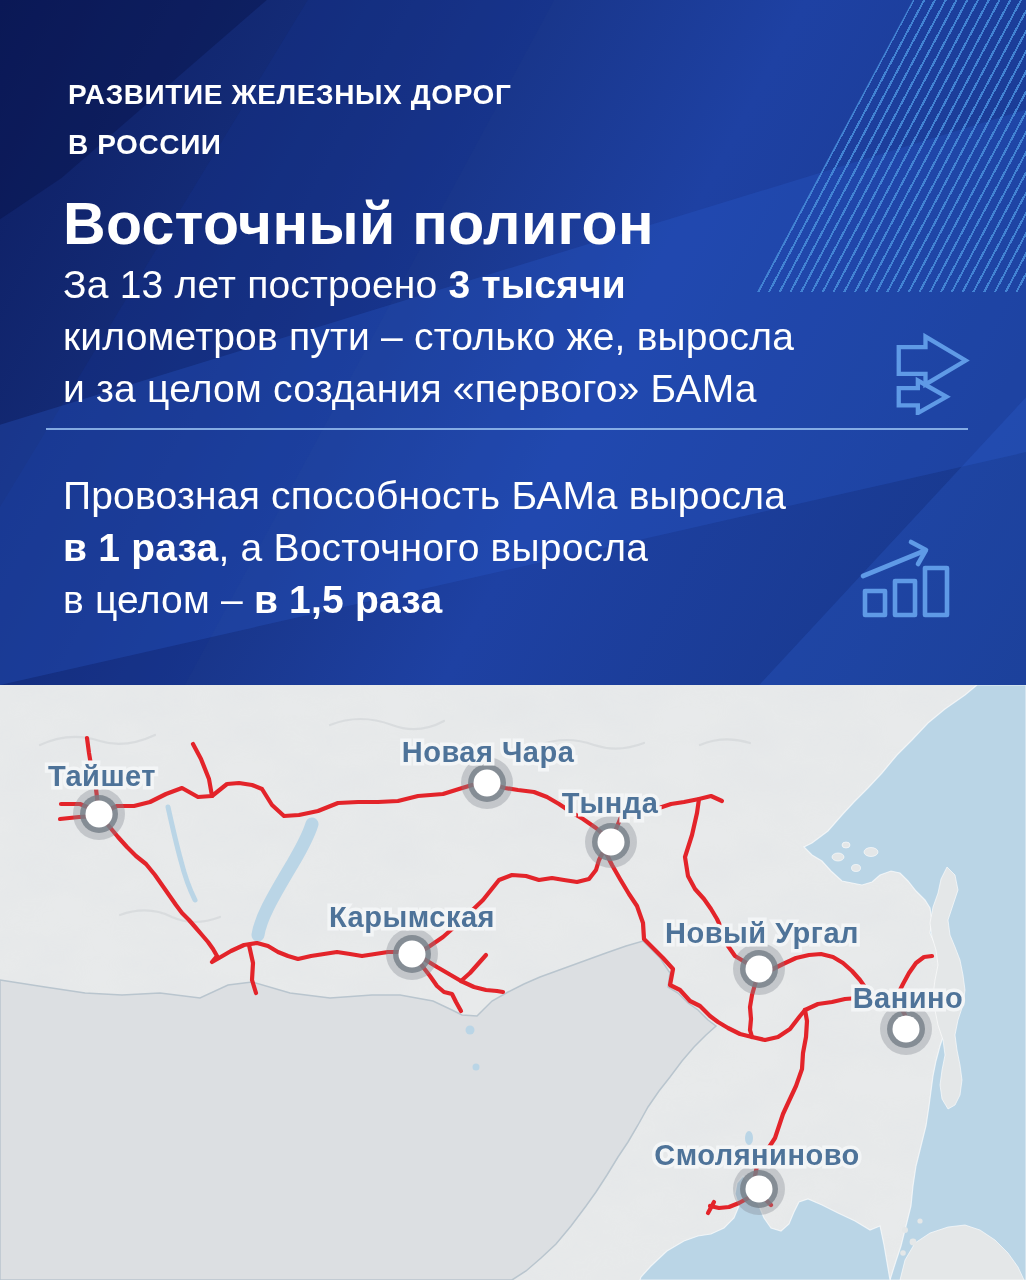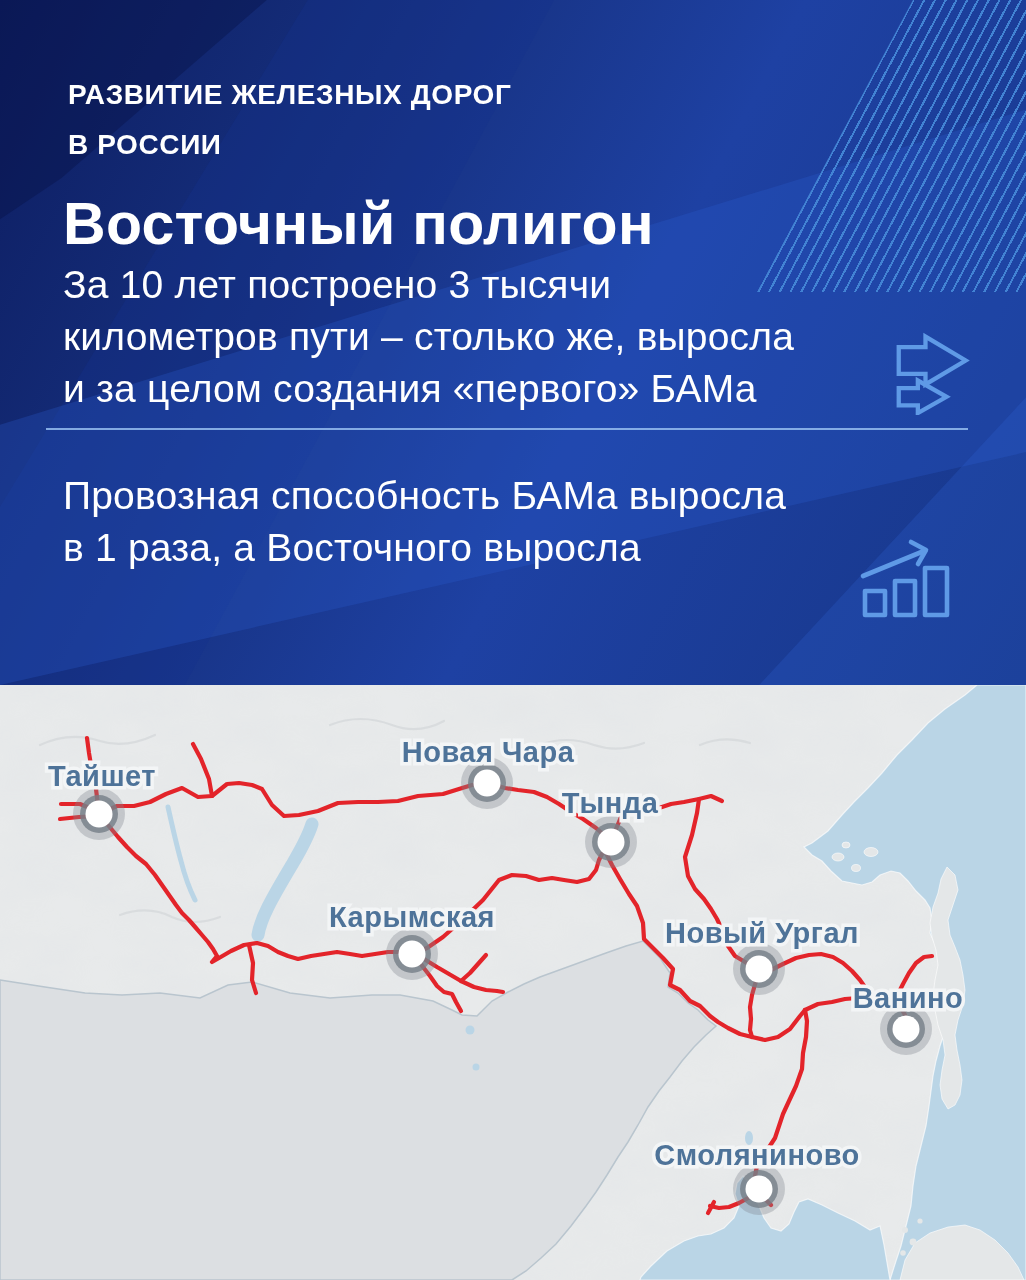--- a/index.html
+++ b/index.html
@@ -16,21 +16,21 @@
   .poly4{clip-path:polygon(0 0,26% 0,6% 26%,0 32%);background:rgba(8,18,70,.40);}
   .hatch{position:absolute;left:0;top:0;width:1026px;height:292px;
          background:repeating-linear-gradient(118deg,rgba(68,134,214,0) 0 7.5px,rgba(68,134,214,.95) 7.5px 9.5px);
          clip-path:polygon(913px 0,1026px 0,1026px 292px,757px 292px);}
   .h-title{position:absolute;left:68px;top:60px;color:#fff;font-size:28px;font-weight:bold;
            line-height:50px;letter-spacing:.6px;margin-top:10px;}
   .h-sub{position:absolute;left:63px;top:190px;color:#fff;font-size:59px;font-weight:bold;letter-spacing:.3px;}
   .para{position:absolute;left:63px;color:#fff;font-size:39px;font-weight:400;line-height:52px;letter-spacing:.2px;}
   .p1{top:259px;}
   .p2{top:470px;}
-  .para b{font-weight:normal;}
+  .para b{font-weight:bold;}
   .divider{position:absolute;left:46px;top:428px;width:922px;height:2px;background:rgba(150,190,240,.85);}
   .icon-box{position:absolute;}
   .icon-arrows{left:893px;top:327px;}
   .icon-growth{left:858px;top:534px;}
 
   
   .map{position:absolute;left:0;top:685px;width:1026px;height:595px;background:#e8eaeb;text-align:right;}
   .rail{stroke:#e3242a;stroke-width:4.2;fill:none;stroke-linejoin:round;stroke-linecap:round;}
   .coast{stroke:#ffffff;stroke-opacity:.65;stroke-width:1.2;}
   .ridge{stroke:#d7dadd;stroke-width:2.2;fill:none;stroke-linecap:round;opacity:.9;}
@@ -51,30 +51,31 @@
     <div class="hatch"></div>
 
     <div class="h-title">
       <div>РАЗВИТИЕ ЖЕЛЕЗНЫХ ДОРОГ</div>
       <div>В РОССИИ</div>
     </div>
 
     <div class="h-sub">Восточный полигон</div>
 
     <div class="para p1">
-      <div><span>За 10 лет построено </span><b>3 тысячи</b></div>
+      <div><span>За 13 лет построено </span><b>3 тысячи</b></div>
       <div>километров пути – столько же, выросла</div>
       <div>и за целом создания «первого» БАМа</div>
     </div>
 
     <div class="divider"></div>
 
     <div class="para p2">
       <div>Провозная способность БАМа выросла</div>
       <div><b>в 1 раза</b><span>, а Восточного выросла</span></div>
+      <div><span>в целом – </span><b>в 1,5 раза</b></div>
     </div>
 
     <div class="icon-box icon-arrows">
       <svg width="86" height="88" viewBox="0 0 90 92" fill="none" stroke="#5f9ae6" stroke-width="4.5" stroke-linejoin="miter">
         <path d="M6,21 h28 v-11 l42,25 -42,25 v-11 h-28 z"></path>
         <path d="M6,64 h20 v-8 l30,17 -30,17 v-8 h-20 z"></path>
       </svg>
     </div>
 
     <div class="icon-box icon-growth">

